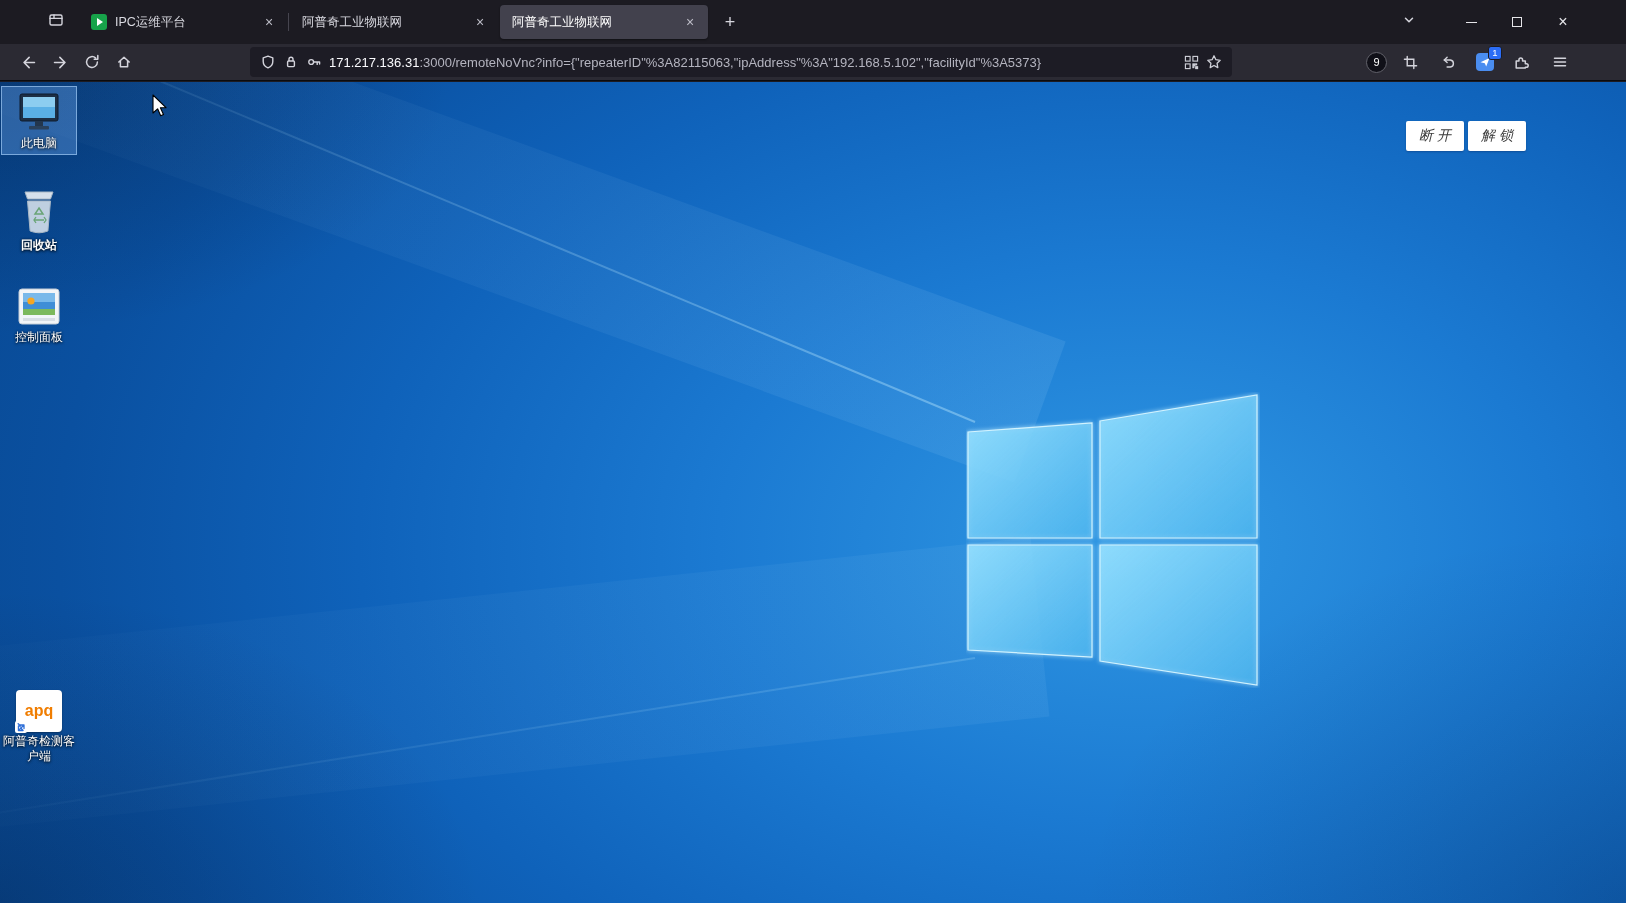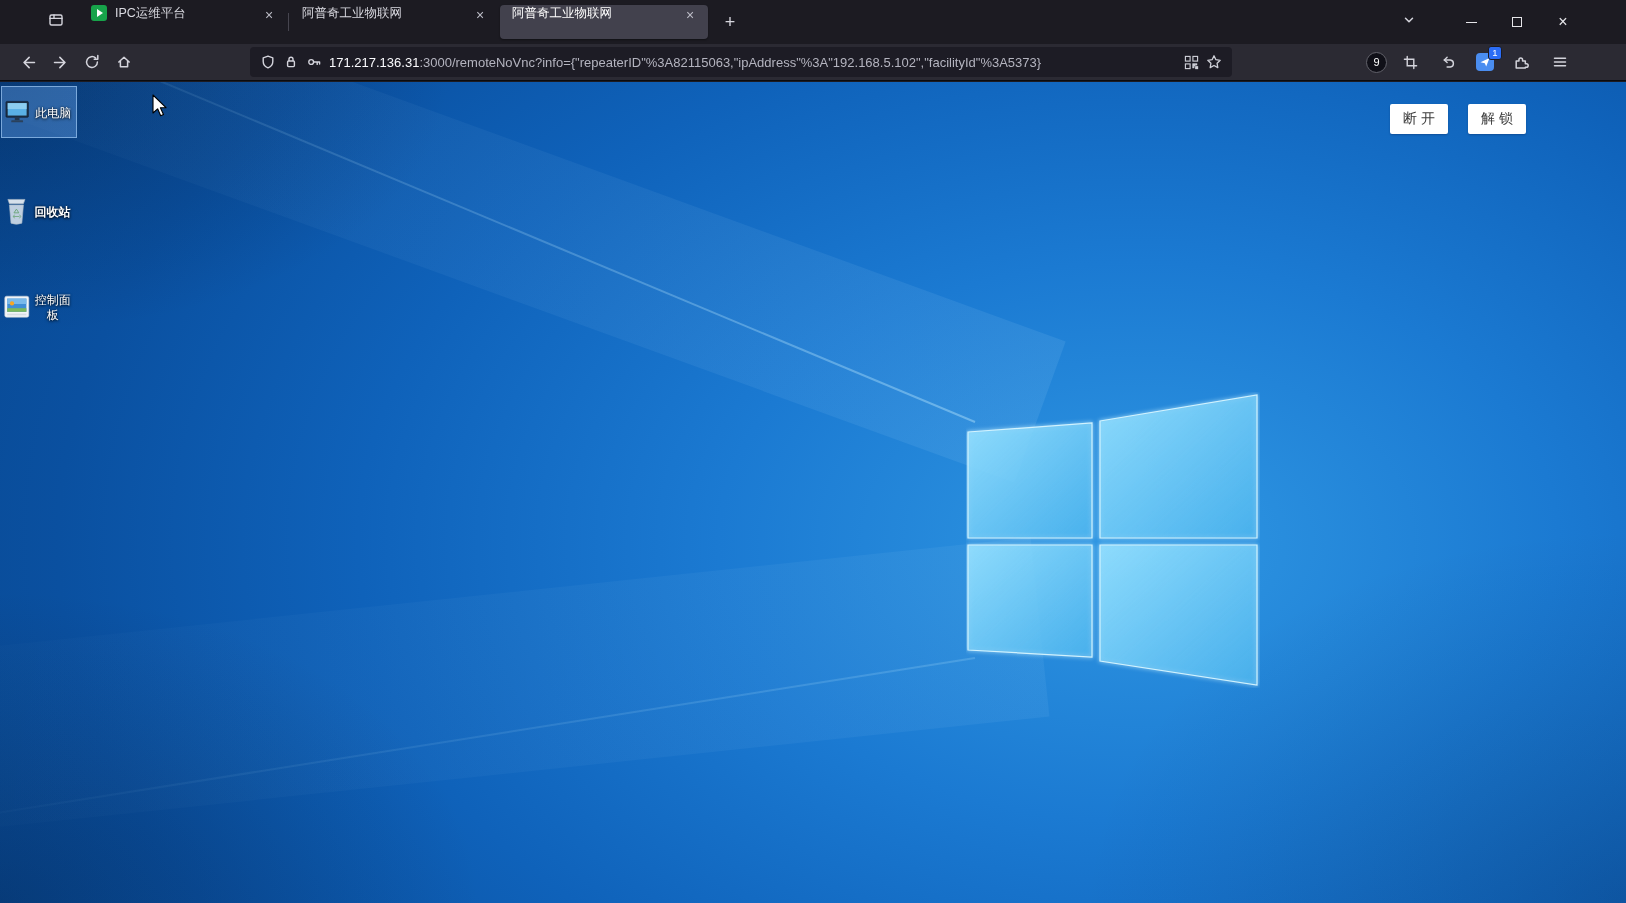--- a/index.html
+++ b/index.html
@@ -3,21 +3,21 @@
 <meta charset="utf-8">
 <style>
   * { margin:0; padding:0; box-sizing:border-box; }
   html,body { width:1626px; height:903px; overflow:hidden; background:#1c1b22;
               font-family:"Liberation Sans", sans-serif; cursor:default; }
 
   
   .tabbar { height:44px; background:#1c1b22; display:flex; align-items:center; padding-left:40px; }
   .icon-btn { display:flex; align-items:center; justify-content:center; border-radius:4px; }
   .fxview { width:32px; height:32px; margin-right:6px; }
-  .tab { width:208px; height:34px; margin:5px 1px; border-radius:4px; display:flex; align-items:flex-start;
+  .tab { width:208px; height:34px; margin:5px 1px; border-radius:4px; display:flex; align-items:center;
          padding:0 8px 0 12px; color:#d9d9e0; }
   .tab.active { background:#42414d; color:#ffffff; box-shadow:0 1px 2px rgba(0,0,0,.4); }
   .tab-title { flex:1; font-size:12.5px; white-space:nowrap; overflow:hidden; text-overflow:clip; }
   .tab-close { width:20px; height:20px; border-radius:3px; display:flex; align-items:center; justify-content:center;
                font-size:14px; color:#bdbdc7; flex:none; }
   .favicon-play { width:16px; height:16px; border-radius:3px; background:#17a34a; margin-right:8px; flex:none;
                   display:flex; align-items:center; justify-content:center; }
   .favicon-play::after { content:""; display:block; width:0; height:0; margin-left:2px;
                   border-left:6px solid #fff; border-top:4px solid transparent; border-bottom:4px solid transparent; }
   .tab-sep { width:1px; height:18px; background:#46454f; }
@@ -62,33 +62,33 @@
   .beam1 { left:-125px; top:339px; width:1100px; height:2px; transform:rotate(22.7deg);
            background:linear-gradient(to right, rgba(190,235,255,0), rgba(190,235,255,.42)); }
   .beam2 { left:-125px; top:575px; width:1100px; height:2px; transform:rotate(-9deg);
            background:linear-gradient(to right, rgba(190,235,255,0), rgba(190,235,255,.20)); }
   .beam3 { left:-220px; top:255px; width:1260px; height:150px; transform:rotate(20deg);
            background:linear-gradient(to right, rgba(255,255,255,0), rgba(186,228,255,.10)); }
   .beam4 { left:-220px; top:455px; width:1260px; height:180px; transform:rotate(-6deg);
            background:linear-gradient(to right, rgba(255,255,255,0), rgba(186,228,255,.07)); }
   .win-logo { position:absolute; left:966px; top:310px; }
 
-  .desktop-icon { position:absolute; left:1px; width:76px; display:flex; 
+  .desktop-icon { position:absolute; left:1px; width:76px; display:flex; flex-direction:column;
                   align-items:center; padding:3px 1px; border:1px solid transparent; }
   .desktop-icon.selected { background:rgba(125,185,255,.32); border-color:rgba(175,215,255,.6); }
   .icon-label { margin-top:2px; font-size:12px; color:#fff; text-align:center; line-height:1.25; width:74px;
                 text-shadow:0 1px 3px rgba(0,0,0,.9), 0 0 2px rgba(0,0,0,.6); }
   .di-0 { top:4px; } .di-1 { top:100px;font-weight:bold; } .di-2 { top:200px; } .di-3 { top:604px; }
   .apq-box { width:46px; height:42px; background:#fff; border-radius:4px; display:flex; align-items:center;
              justify-content:center; font-weight:bold; font-size:16px; color:#f07d00; position:relative;
              box-shadow:0 1px 2px rgba(0,0,0,.35); }
   .shortcut-arrow { position:absolute; left:-1px; bottom:-1px; width:12px; height:12px; background:#fff;
              border-radius:2px; display:flex; align-items:center; justify-content:center; }
 
-  .vnc-buttons { position:absolute; top:22px; right:100px; display:flex; gap:20px; }
+  .vnc-buttons { position:absolute; top:39px; right:100px; display:flex; gap:4px;font-style:italic; }
   .vnc-btn { width:58px; height:30px; background:#ffffff; color:#3b3b3b; font-size:14px; border-radius:2px;
              display:flex; align-items:center; justify-content:center; cursor:pointer;
              box-shadow:0 1px 2px rgba(0,0,40,.25); }
 
   .watermark { position:absolute; left:1295px; top:756px; color:rgba(255,255,255,.55); pointer-events:none; }
   .wm1 { font-size:21px; }
   .wm2 { font-size:13px; margin-top:6px; color:rgba(255,255,255,.38); }
 
   .cursor-arrow { position:absolute; left:152px; top:12px; pointer-events:none; }
 
@@ -295,20 +295,32 @@
       <rect x="3" y="3" width="40" height="35" rx="3" fill="#f2f5f8" stroke="#c4cdd6"></rect>
       <rect x="7" y="7" width="32" height="22" fill="#3f8ed6"></rect>
       <rect x="7" y="7" width="32" height="9" fill="#79b9ea"></rect>
       <circle cx="15" cy="15" r="3.6" fill="#f6a623"></circle>
       <rect x="7" y="23" width="32" height="6" fill="#7cb95c"></rect>
       <rect x="7" y="32" width="32" height="3" fill="#d8dee5"></rect>
     </svg>
     <div class="icon-label">控制面板</div>
   </div>
 
+  <div class="desktop-icon di-3 clickable">
+    <div class="apq-box">
+      <span>apq</span>
+      <span class="shortcut-arrow">
+        <svg width="9" height="9" viewBox="0 0 9 9">
+            <path d="M1.5 7.5 V3 H3.8 L1.2 0.8 M1.5 7.5 H6 L3.8 5" fill="none" stroke="#2f6fd8" stroke-width="1.4" stroke-linecap="round" stroke-linejoin="round" transform="rotate(0)"></path>
+            <path d="M2 7 L7 2 M7 2 H3.4 M7 2 V5.6" stroke="#2f6fd8" stroke-width="1.3" fill="none" stroke-linecap="round"></path>
+          </svg>
+      </span>
+    </div>
+    <div class="icon-label">阿普奇检测客户端</div>
+  </div>
 
   <div class="vnc-buttons">
     <div class="vnc-btn">断 开</div>
     <div class="vnc-btn">解 锁</div>
   </div>
 
 
   <svg class="cursor-arrow" width="20" height="24" viewBox="0 0 20 24">
     <polygon points="1,1 1,19 5.6,14.8 8.7,21.8 11.5,20.6 8.4,13.7 14,13.7" fill="#ffffff" stroke="#000000" stroke-width="1.1" stroke-linejoin="round"></polygon>
   </svg>

